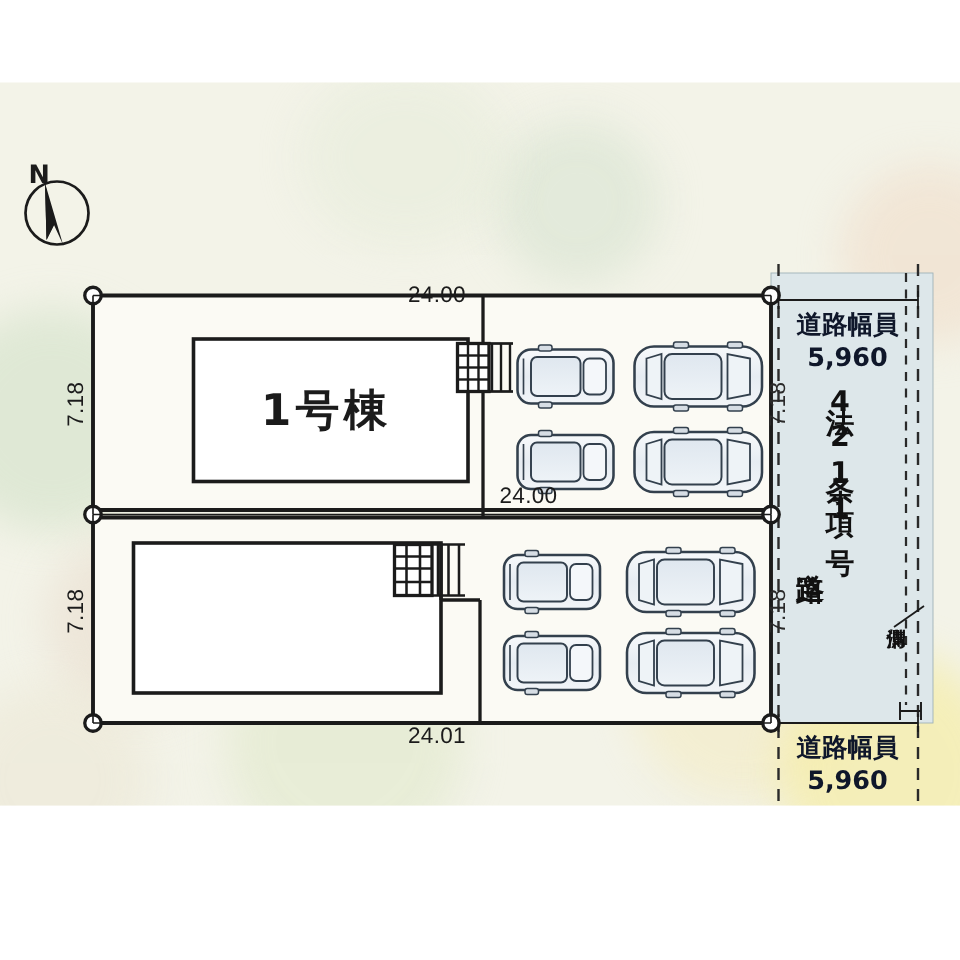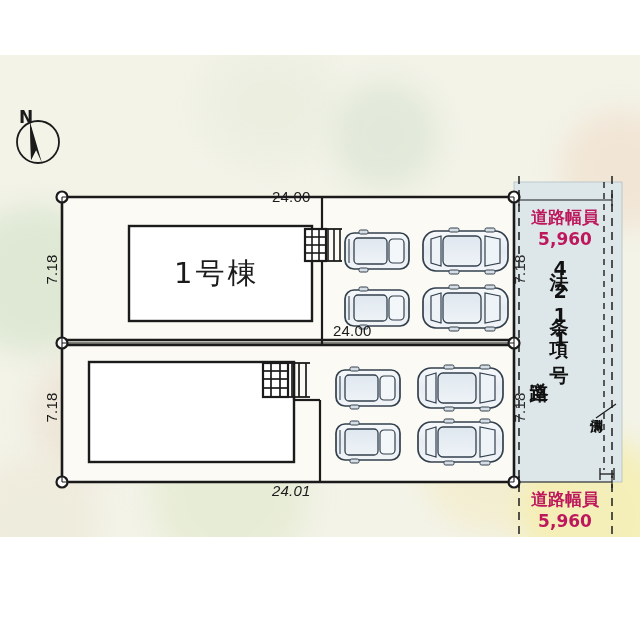--- a/index.html
+++ b/index.html
@@ -25,26 +25,26 @@
   
   .lbl{
     position:absolute;
     color:#1b1b1b;
     white-space:nowrap;
     line-height:1;
   }
   .dim{font-size:15px;letter-spacing:.2px;}
   .dim-v{transform:rotate(-90deg);transform-origin:50% 50%;}
   .bldg{
-    font-size:29px;font-weight:400;letter-spacing:3px;
+    font-size:29px;font-weight:700;letter-spacing:3px;
     font-family:"DejaVu Sans","Liberation Sans",sans-serif;
   }
   .roadtxt{
     font-size:17px;font-weight:600;letter-spacing:0px;text-align:center;
-    font-family:"DejaVu Sans","Liberation Sans",sans-serif;color:#be185d;
+    font-family:"DejaVu Sans","Liberation Sans",sans-serif;color:#0f172a;
   }
   .vert{
     writing-mode:vertical-rl;text-orientation:upright;
     font-size:19px;font-weight:600;letter-spacing:1px;
     font-family:"DejaVu Sans","Liberation Sans",sans-serif;color:#111;
   }
   .vert-sm{
     writing-mode:vertical-rl;text-orientation:upright;
     font-size:13px;font-weight:600;letter-spacing:0px;
     font-family:"DejaVu Sans","Liberation Sans",sans-serif;color:#111;
@@ -275,21 +275,21 @@
       <path d="M30,122 L36,150 L31,160 Z" fill="#1b1b1b"></path>
     </g>
   </svg>
 
   <div class="lbl compass-n" style="left:19px;top:109px;">N</div>
 
   <div class="lbl bldg" style="left:174px;top:259px;">1号棟</div>
 
   <div class="lbl dim" style="left:272px;top:189px;">24.00</div>
   <div class="lbl dim" style="left:333px;top:323px;">24.00</div>
-  <div class="lbl dim" style="left:272px;top:483px;font-style:italic;">24.01</div>
+  <div class="lbl dim" style="left:272px;top:483px;">24.01</div>
 
   <div class="lbl dim dim-v" style="left:33px;top:262px;width:36px;text-align:center;">7.18</div>
   <div class="lbl dim dim-v" style="left:33px;top:400px;width:36px;text-align:center;">7.18</div>
   <div class="lbl dim dim-v" style="left:501px;top:262px;width:36px;text-align:center;color:#2a2a2a;">7.18</div>
   <div class="lbl dim dim-v" style="left:501px;top:400px;width:36px;text-align:center;color:#2a2a2a;">7.18</div>
 
   <div class="lbl roadtxt" style="left:522px;top:209px;width:86px;">道路幅員</div>
   <div class="lbl roadtxt num" style="left:522px;top:231px;width:86px;">5,960</div>
 
   <div class="lbl vert" style="left:550px;top:256px;height:180px;">法42条1項1号</div>

